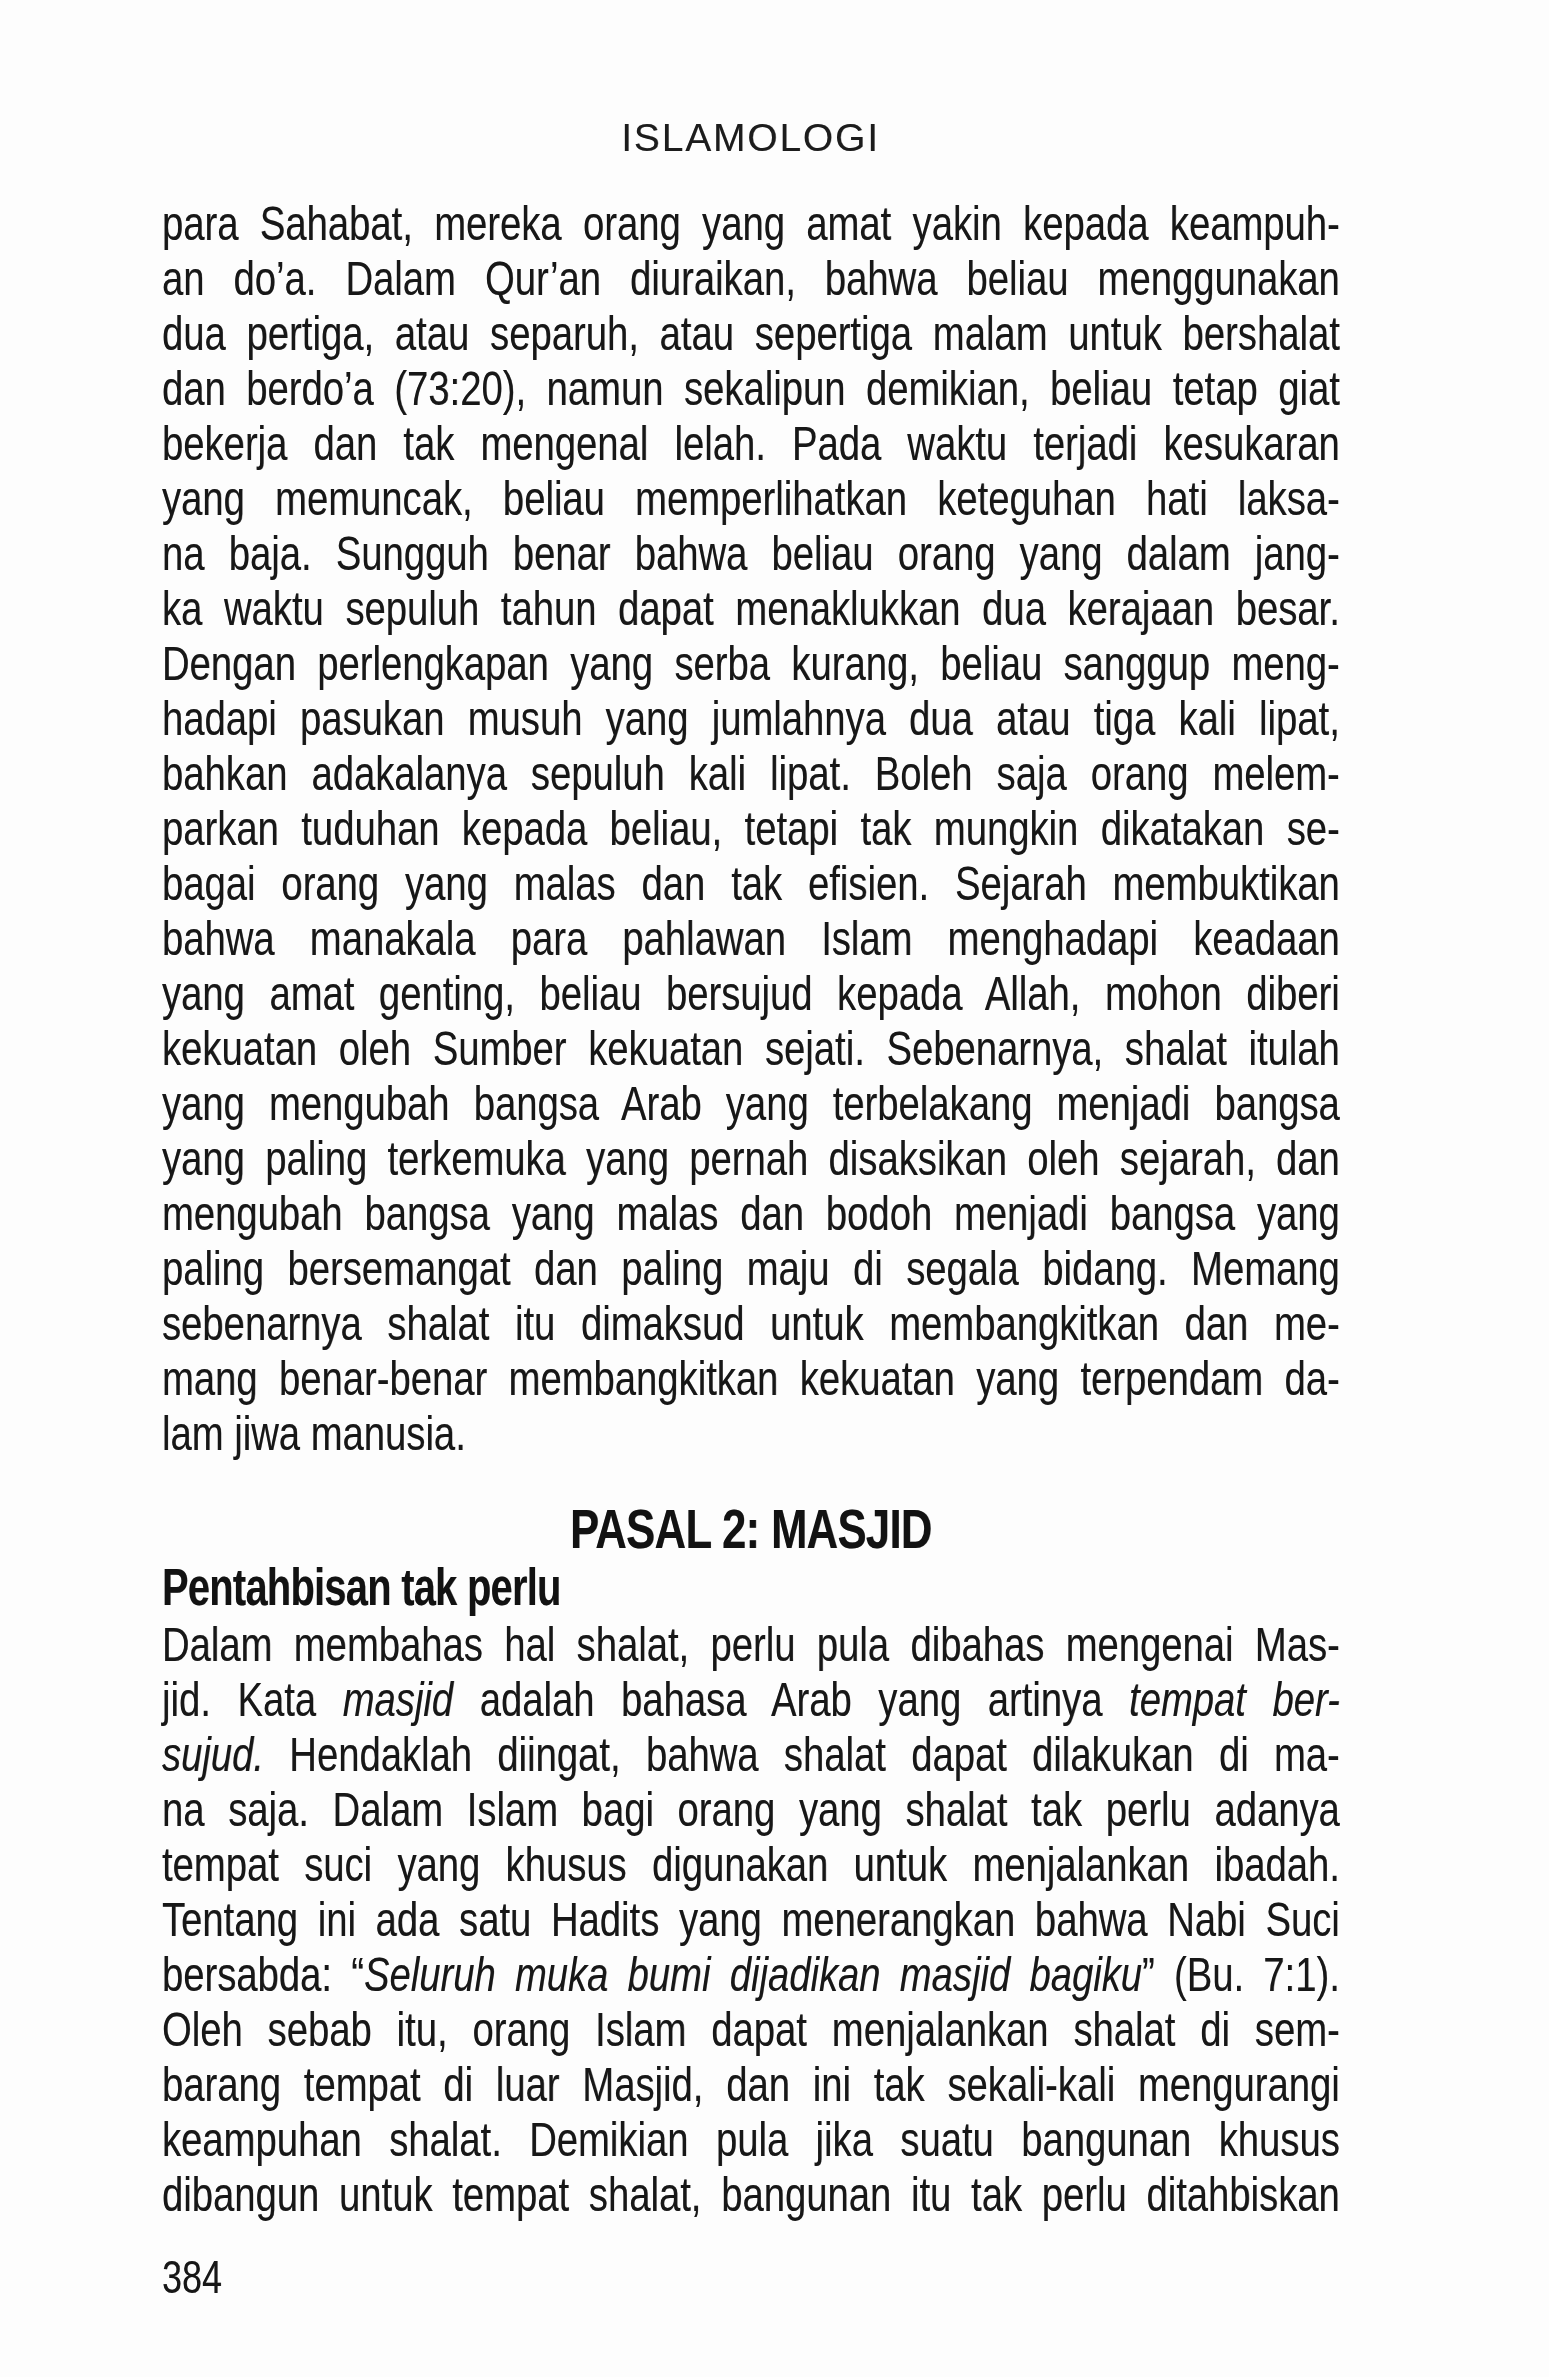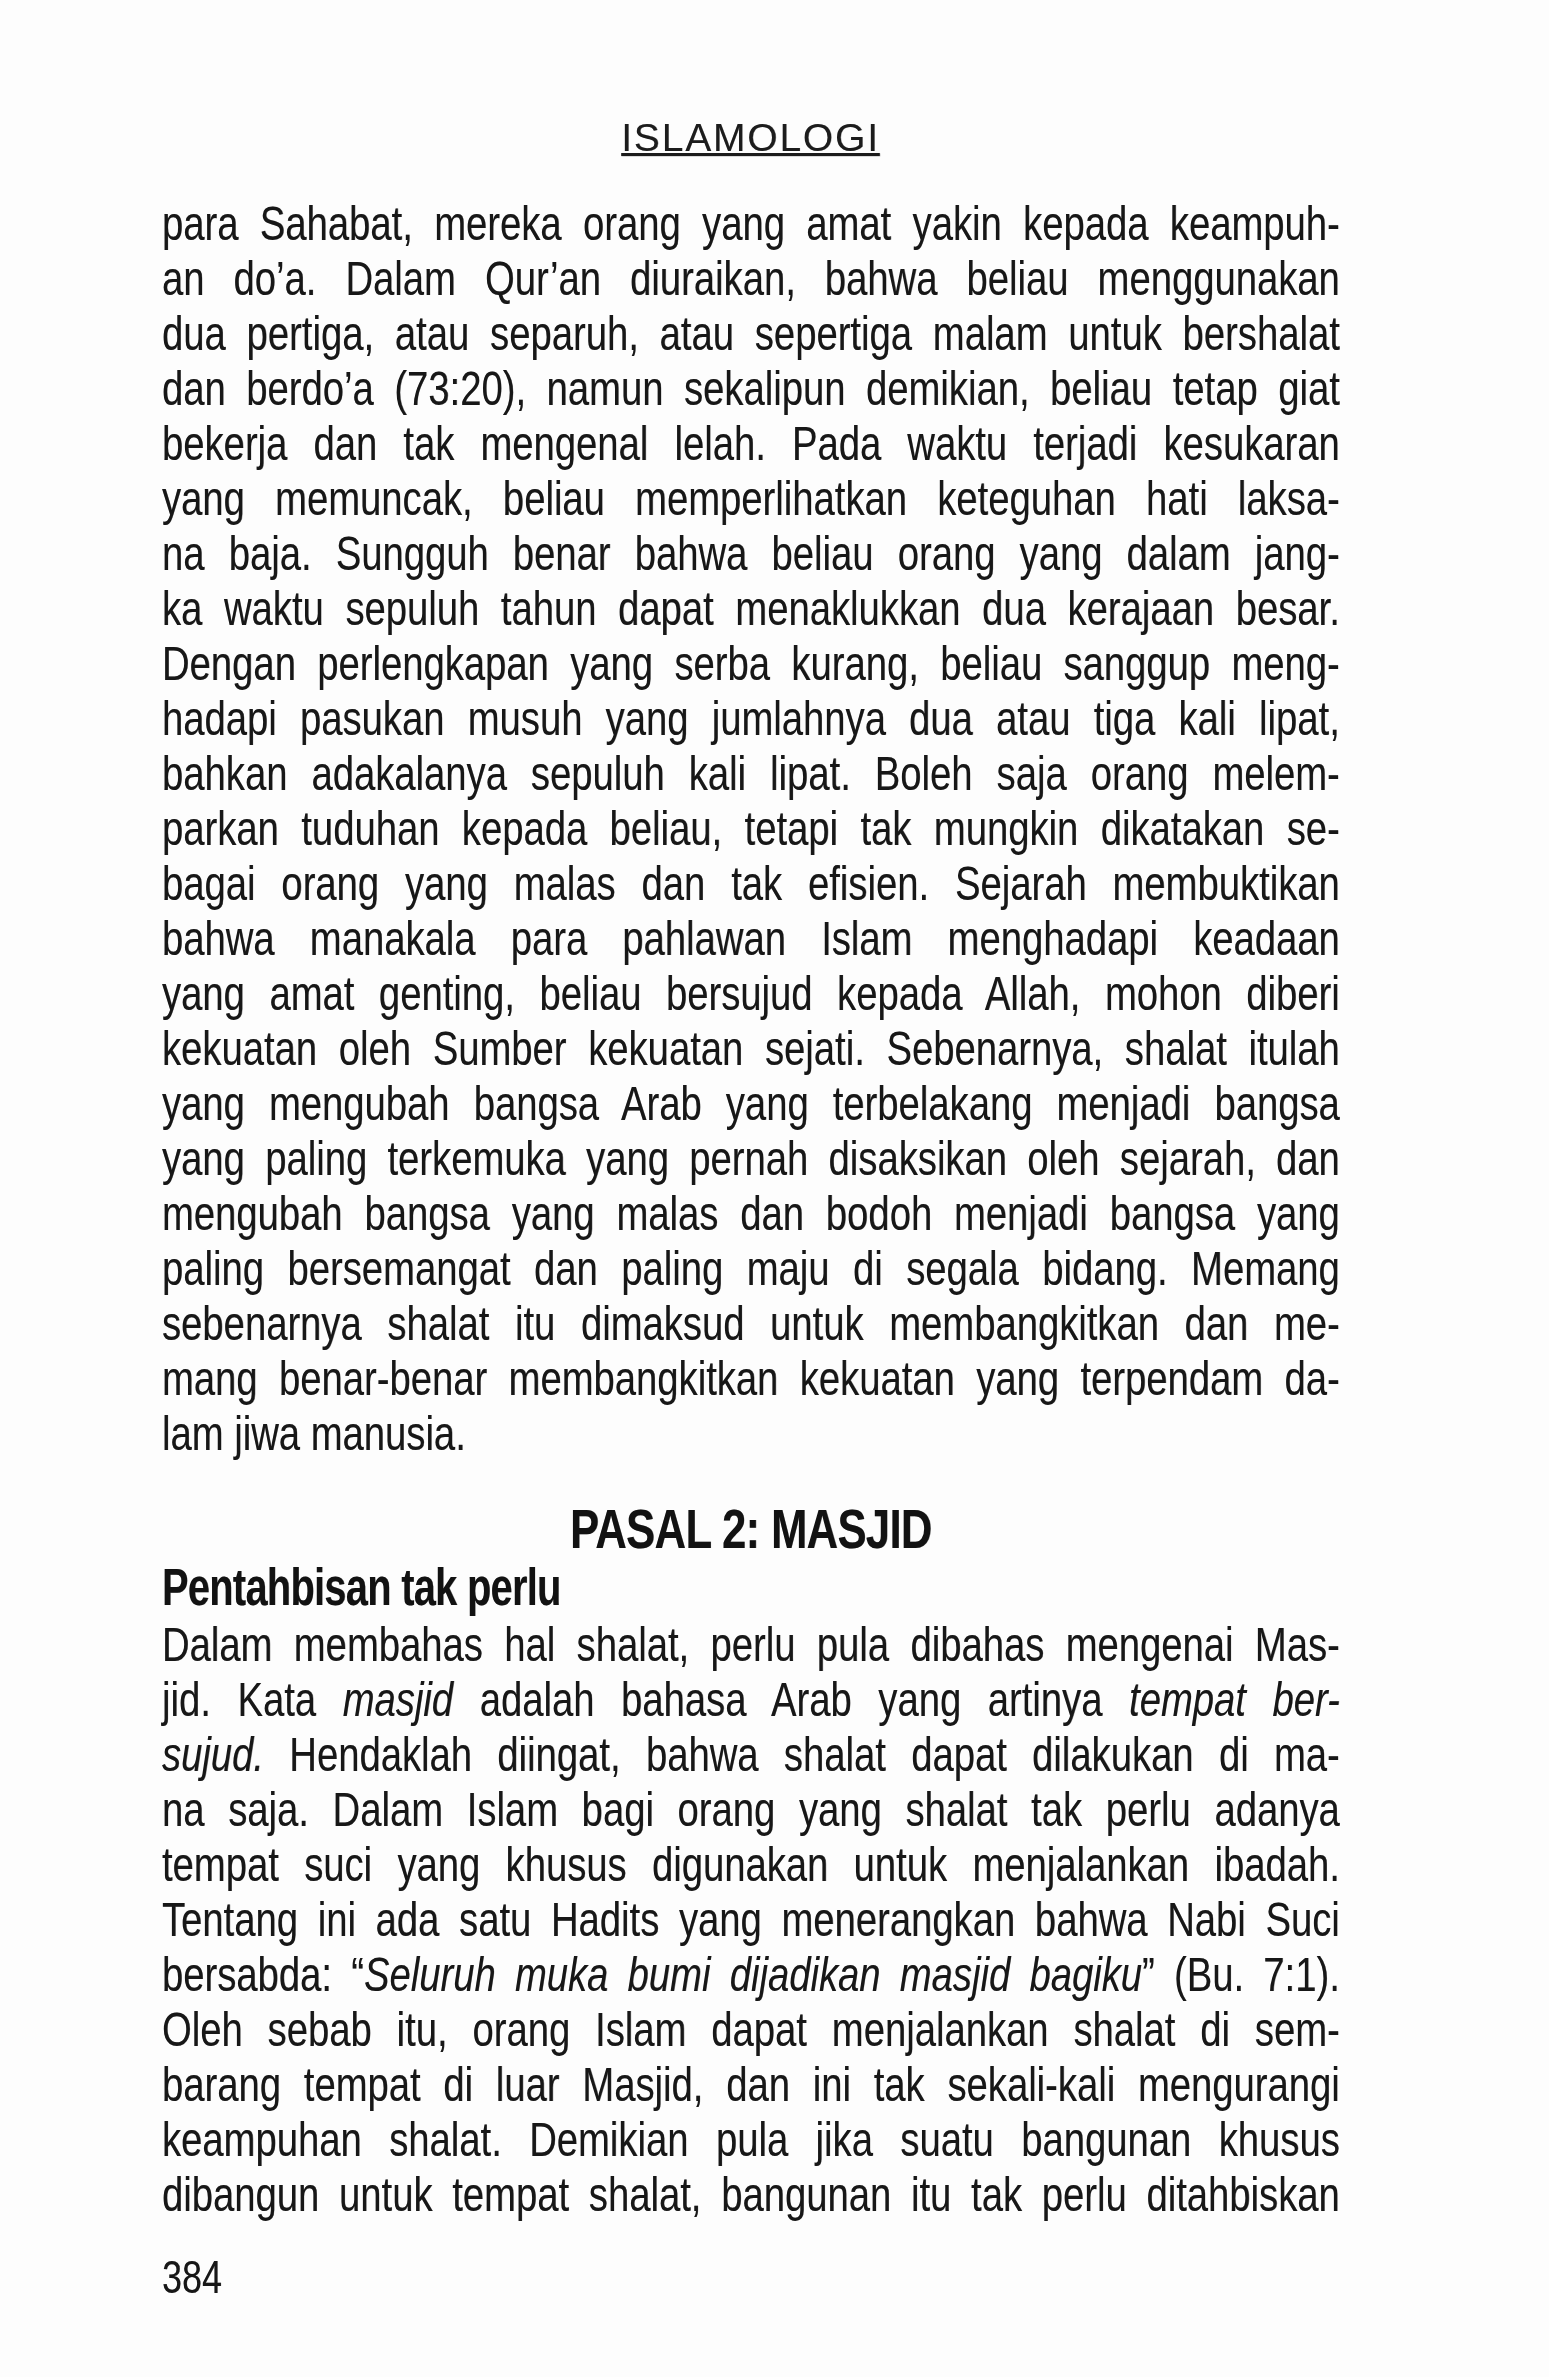--- a/index.html
+++ b/index.html
@@ -23,21 +23,20 @@
     position: absolute;
     left: 162px;
     top: 116px;
     width: 1177px;
     text-align: center;
     font-size: 39px;
     line-height: 44px;
     letter-spacing: 1.8px;
     color: #1c1c1c;
     text-shadow: 0.4px 0.4px 0.4px rgba(0,0,0,0.35);
-    text-decoration: underline;
   }
   
   .text-col {
     position: absolute;
     left: 162px;
     top: 196px;
     width: 1510px;              
     transform: scaleX(0.78);
     transform-origin: top left;
     text-shadow: 0.4px 0.4px 0.5px rgba(0,0,0,0.4);

